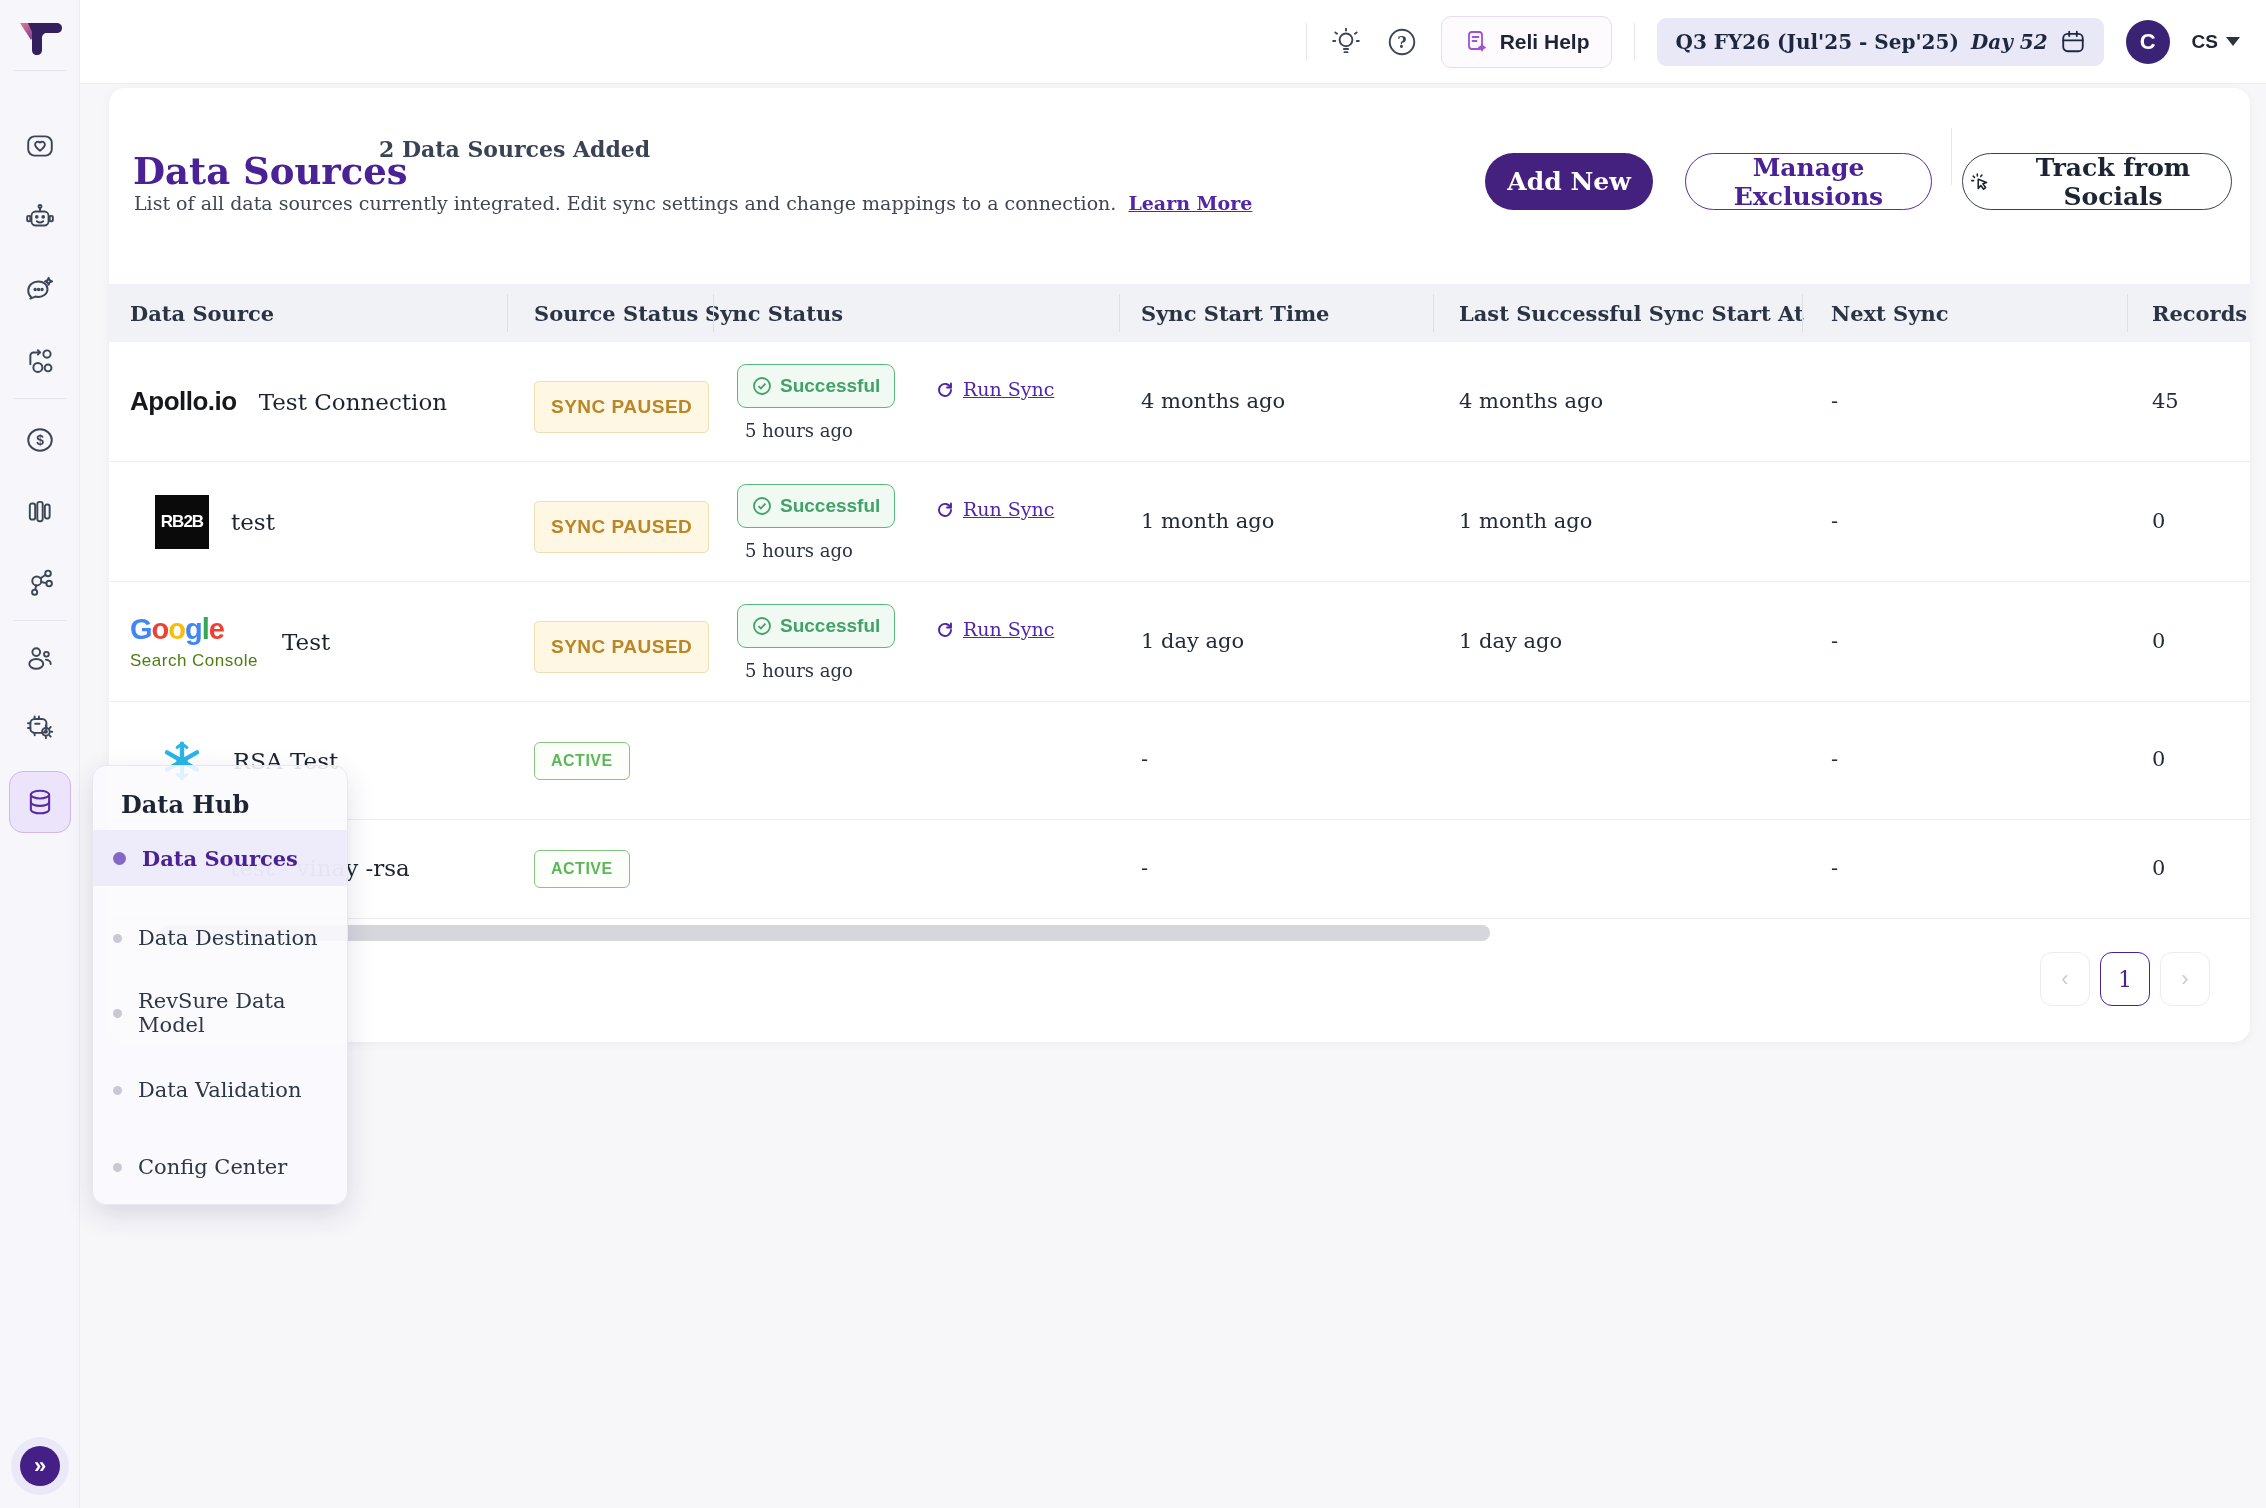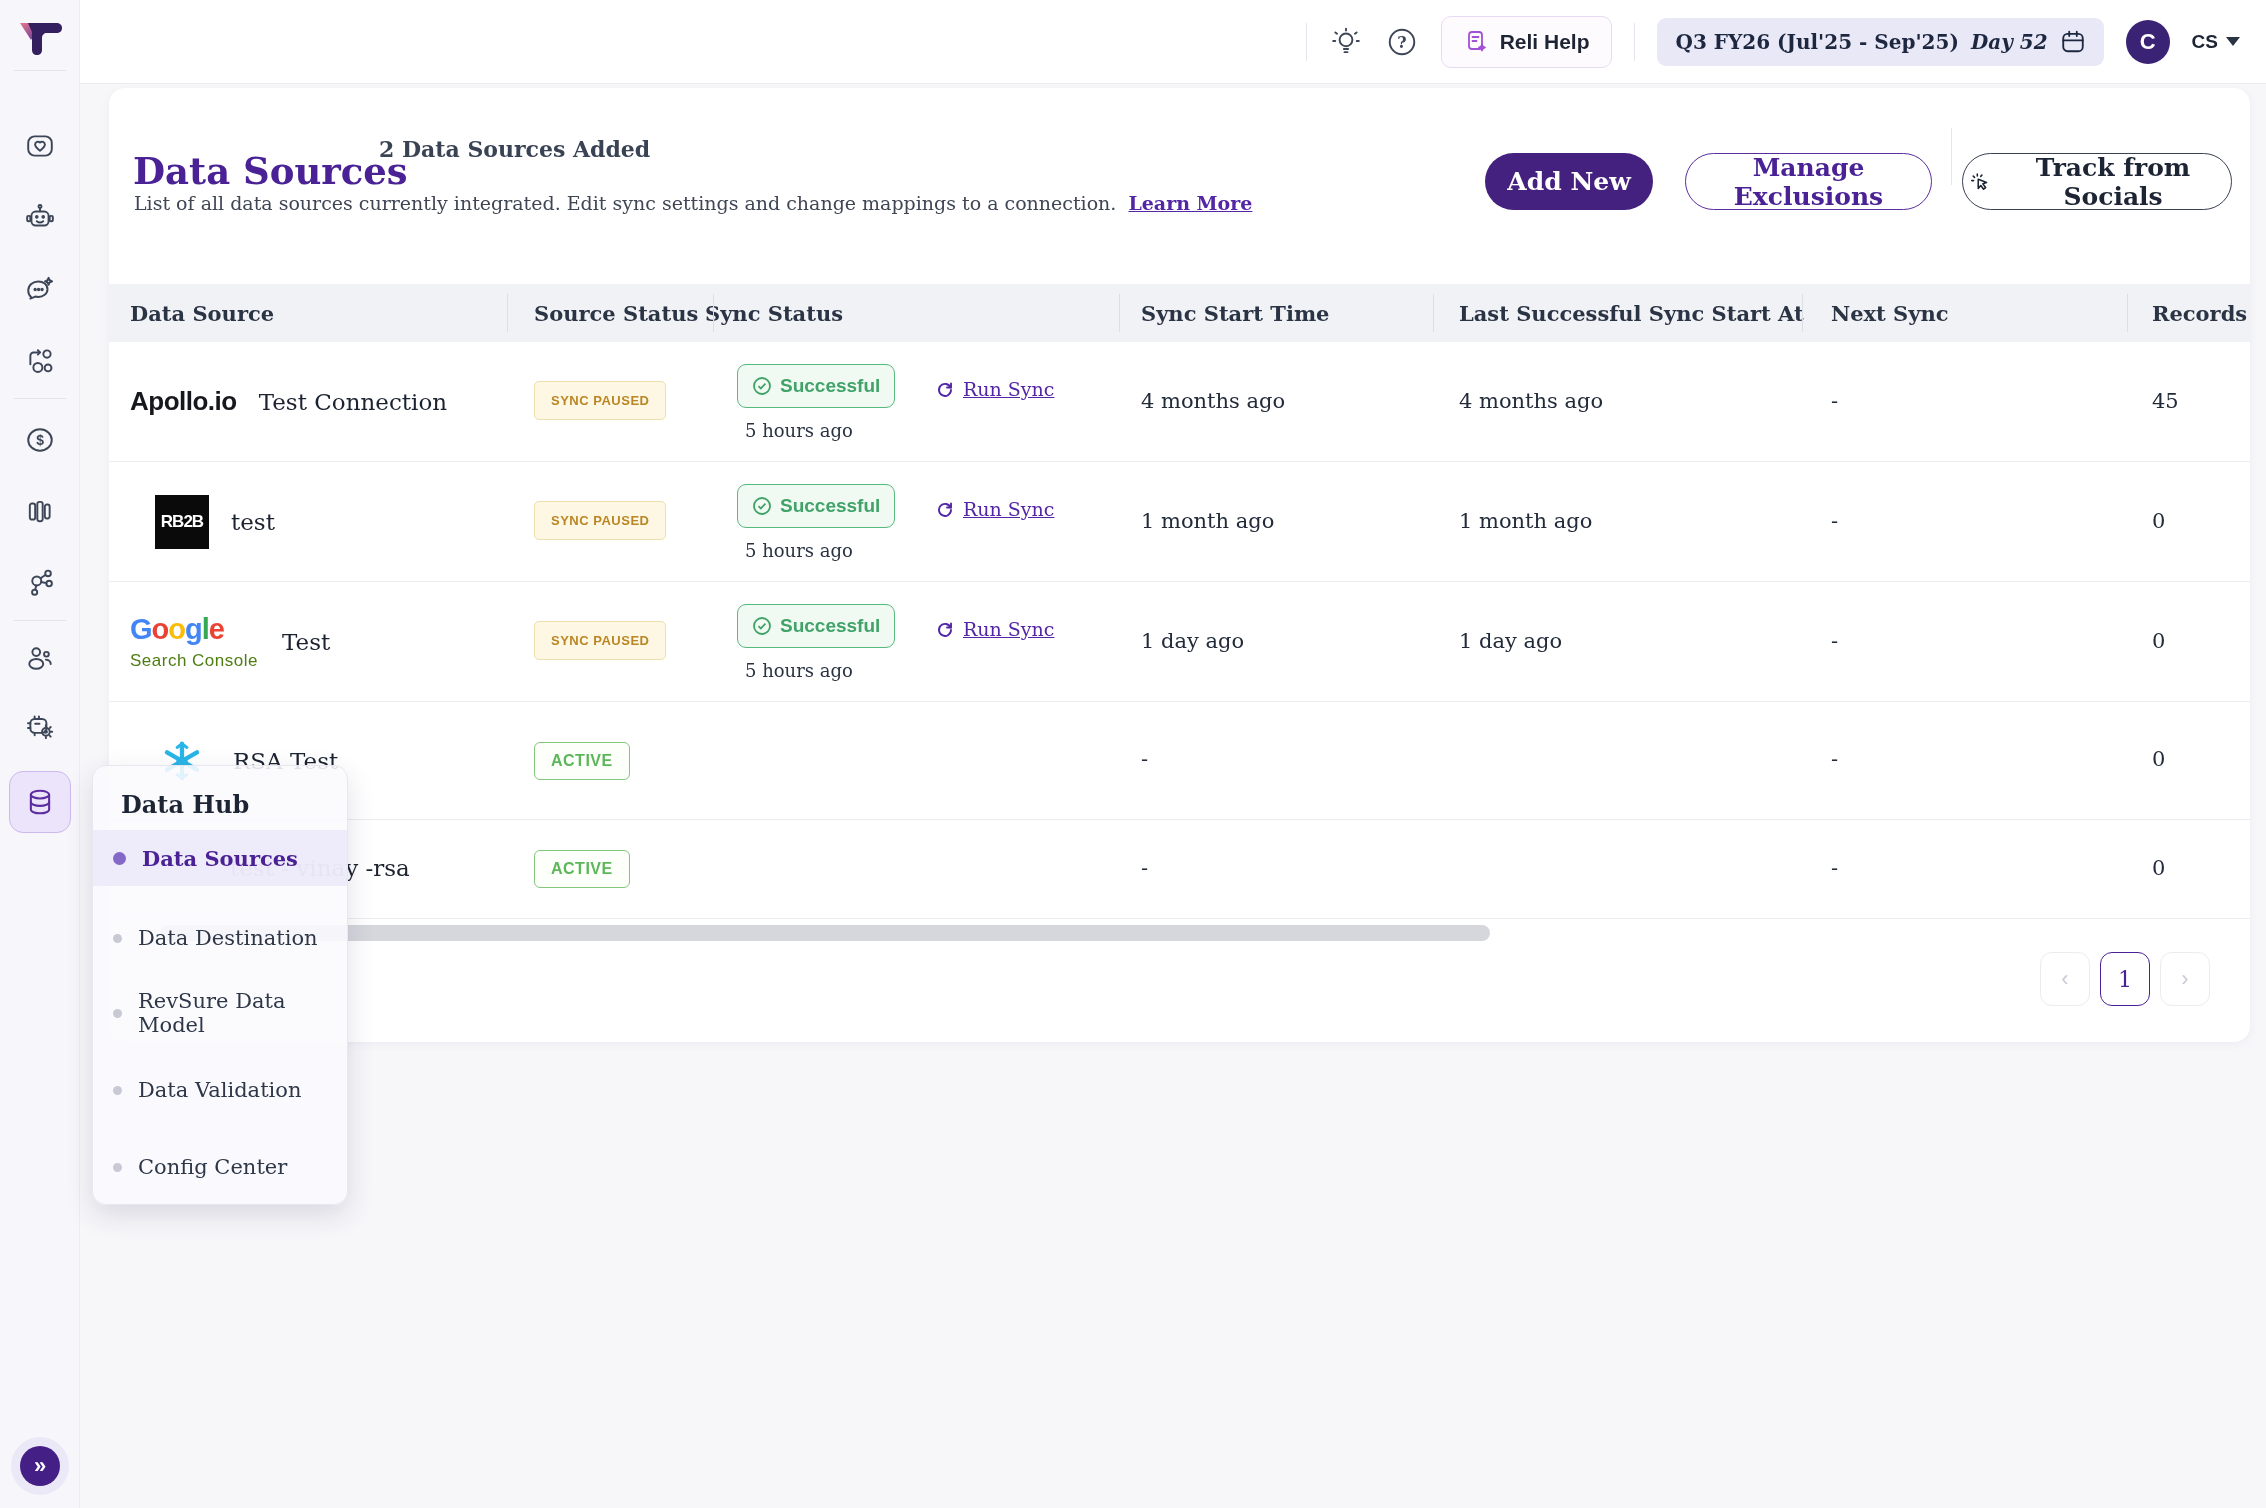--- a/index.html
+++ b/index.html
@@ -62,22 +62,22 @@
   .name-wrap{position:absolute;left:21px;top:0;height:100%;display:flex;align-items:center;gap:22px;}
   .src-name{font-size:23px;color:#1b2330;}
   .apollo{font-family:"Liberation Sans",sans-serif;font-size:26px;font-weight:800;color:#16181d;letter-spacing:-0.5px;}
   .rb2b{width:54px;height:54px;background:#0a0a0a;color:#fff;display:flex;align-items:center;justify-content:center;
         font-family:"Liberation Sans",sans-serif;font-weight:800;font-size:17px;letter-spacing:-1px;}
   .glogo{display:flex;flex-direction:column;line-height:1;}
   .glogo .gword{font-family:"Liberation Sans",sans-serif;font-size:29px;font-weight:700;letter-spacing:-1px;}
   .glogo .gsub{font-family:Liberation Sans, sans-serif;font-size:17px;color:#4d7c0f;margin-top:8px;letter-spacing:.5px;}
   .g-b{color:#4285F4}.g-r{color:#EA4335}.g-y{color:#FBBC05}.g-g{color:#34A853}
   .badge{font-family:"Liberation Sans",sans-serif;font-weight:700;display:inline-flex;align-items:center;justify-content:center;}
-  .badge-paused{position:absolute;left:425px;height:39px;padding:0 16px;background:#fdf7e4;border:1px solid #eddfae;border-radius:5px;
-        color:#bb8626;font-size:13px;letter-spacing:.5px;}
+  .badge-paused{position:absolute;left:425px;height:52px;padding:0 16px;background:#fdf7e4;border:1px solid #eddfae;border-radius:5px;
+        color:#bb8626;font-size:19px;letter-spacing:.5px;}
   .badge-active{position:absolute;left:425px;height:38px;padding:0 16px;background:#fdfffb;border:1px solid #82c77d;border-radius:6px;
         color:#5cb758;font-size:16px;letter-spacing:.5px;}
   .badge-success{position:absolute;left:628px;height:44px;padding:0 14px;gap:8px;background:#f0faf3;border:1px solid #58b97e;border-radius:9px;
         color:#41a368;font-size:19px;font-weight:600;}
   .badge-success svg{stroke:#41a368;fill:none;stroke-width:1.8;}
   .sync-time{position:absolute;left:636px;font-size:18px;color:#2a3342;}
   .run-sync{position:absolute;left:826px;display:flex;align-items:center;gap:8px;color:#5226a5;font-size:19px;cursor:pointer;}
   .run-sync span{text-decoration:underline;}
   .run-sync svg{stroke:#5226a5;fill:none;stroke-width:1.9;stroke-linecap:round;}
 

